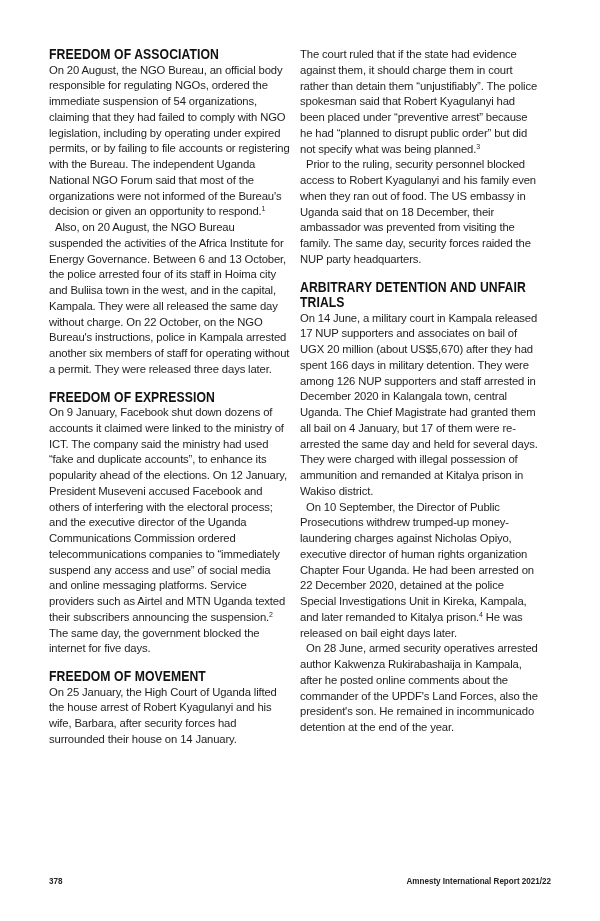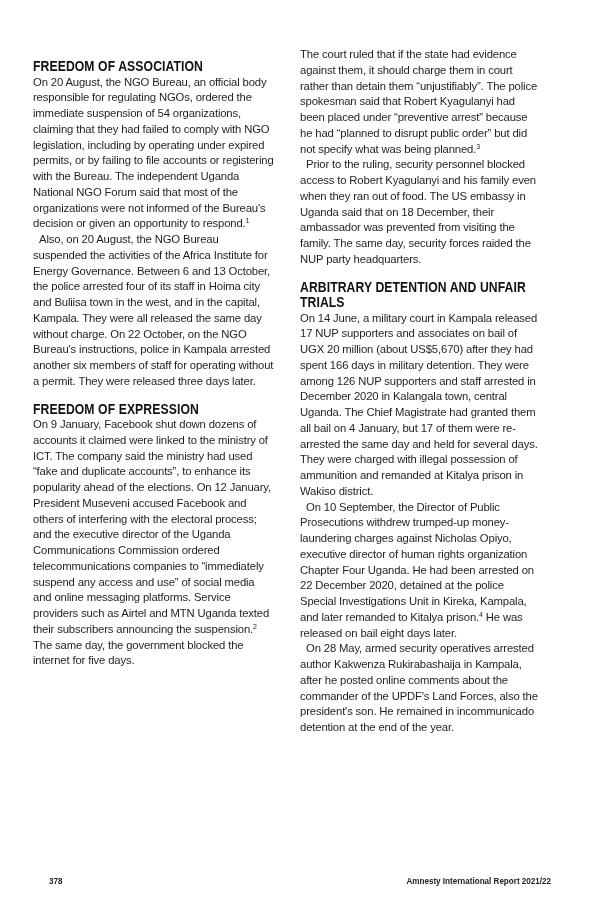--- a/index.html
+++ b/index.html
@@ -1,18 +1,18 @@
 <!DOCTYPE html>
 <html><head>
 <meta charset="utf-8">
 <style>
   html, body { margin: 0; padding: 0; background: #ffffff; }
   body { width: 600px; height: 921px; position: relative; overflow: hidden; color: #1f1f1f; }
   .col { position: absolute; top: 47px; width: 242px; font-family: "Liberation Sans", sans-serif; font-size: 11.3px; line-height: 15.75px; letter-spacing: -0.15px; }
-  .col-left { left: 33px; margin-top: 12px; }
+  .col-left { left: 49px; }
   .col-right { left: 300px; }
   h2 { font-family: "Liberation Sans", sans-serif; font-weight: bold; font-size: 14.2px; line-height: 15.5px; margin: 0; letter-spacing: 0.1px; transform: scaleX(0.86); transform-origin: left; white-space: nowrap; color: #111; }
   h2.wrap { white-space: normal; width: 280px; }
   .sec { margin-bottom: 12px; }
   p { margin: 0; }
   p.indent { text-indent: 6px; }
   sup { font-size: 7px; line-height: 0; vertical-align: 4px; }
   .footer { position: absolute; top: 875px; font-family: "Liberation Sans", sans-serif; font-size: 9.5px; font-weight: bold; color: #222; transform: scaleX(0.85); }
   .page-num { left: 49px; transform-origin: left; }
   .report-title { right: 49px; transform-origin: right; }
@@ -23,29 +23,33 @@
 <div class="col col-left">
   <div class="sec">
     <h2>FREEDOM OF ASSOCIATION</h2>
     <p><span>On 20 August, the NGO Bureau, an official body responsible for regulating NGOs, ordered the immediate suspension of 54 organizations, claiming that they had failed to comply with NGO legislation, including by operating under expired permits, or by failing to file accounts or registering with the Bureau. The independent Uganda National NGO Forum said that most of the organizations were not informed of the Bureau's decision or given an opportunity to respond.</span><sup>1</sup></p>
     <p class="indent">Also, on 20 August, the NGO Bureau suspended the activities of the Africa Institute for Energy Governance. Between 6 and 13 October, the police arrested four of its staff in Hoima city and Buliisa town in the west, and in the capital, Kampala. They were all released the same day without charge. On 22 October, on the NGO Bureau's instructions, police in Kampala arrested another six members of staff for operating without a permit. They were released three days later.</p>
   </div>
   <div class="sec">
     <h2>FREEDOM OF EXPRESSION</h2>
     <p><span>On 9 January, Facebook shut down dozens of accounts it claimed were linked to the ministry of ICT. The company said the ministry had used “fake and duplicate accounts”, to enhance its popularity ahead of the elections. On 12 January, President Museveni accused Facebook and others of interfering with the electoral process; and the executive director of the Uganda Communications Commission ordered telecommunications companies to “immediately suspend any access and use” of social media and online messaging platforms. Service providers such as Airtel and MTN Uganda texted their subscribers announcing the suspension.</span><sup>2</sup><span> The same day, the government blocked the internet for five days.</span></p>
   </div>
+  <div class="sec">
+    <h2>FREEDOM OF MOVEMENT</h2>
+    <p>On 25 January, the High Court of Uganda lifted the house arrest of Robert Kyagulanyi and his wife, Barbara, after security forces had surrounded their house on 14 January.</p>
+  </div>
 </div>
 
 <div class="col col-right">
   <div class="sec">
     <p><span>The court ruled that if the state had evidence against them, it should charge them in court rather than detain them “unjustifiably”. The police spokesman said that Robert Kyagulanyi had been placed under “preventive arrest” because he had “planned to disrupt public order” but did not specify what was being planned.</span><sup>3</sup></p>
     <p class="indent">Prior to the ruling, security personnel blocked access to Robert Kyagulanyi and his family even when they ran out of food. The US embassy in Uganda said that on 18 December, their ambassador was prevented from visiting the family. The same day, security forces raided the NUP party headquarters.</p>
   </div>
   <div class="sec">
     <h2 class="wrap">ARBITRARY DETENTION AND UNFAIR TRIALS</h2>
     <p>On 14 June, a military court in Kampala released 17 NUP supporters and associates on bail of UGX 20 million (about US$5,670) after they had spent 166 days in military detention. They were among 126 NUP supporters and staff arrested in December 2020 in Kalangala town, central Uganda. The Chief Magistrate had granted them all bail on 4 January, but 17 of them were re-arrested the same day and held for several days. They were charged with illegal possession of ammunition and remanded at Kitalya prison in Wakiso district.</p>
     <p class="indent"><span>On 10 September, the Director of Public Prosecutions withdrew trumped-up money-laundering charges against Nicholas Opiyo, executive director of human rights organization Chapter Four Uganda. He had been arrested on 22 December 2020, detained at the police Special Investigations Unit in Kireka, Kampala, and later remanded to Kitalya prison.</span><sup>4</sup><span> He was released on bail eight days later.</span></p>
-    <p class="indent">On 28 May, armed security operatives arrested author Kakwenza Rukirabashaija in Kampala, after he posted online comments about the commander of the UPDF's Land Forces, also the president's son. He remained in incommunicado detention at the end of the year.</p>
+    <p class="indent">On 28 June, armed security operatives arrested author Kakwenza Rukirabashaija in Kampala, after he posted online comments about the commander of the UPDF's Land Forces, also the president's son. He remained in incommunicado detention at the end of the year.</p>
   </div>
 </div>
 
 <div class="footer page-num">378</div>
 <div class="footer report-title">Amnesty International Report 2021/22</div>
 
 </body></html>

